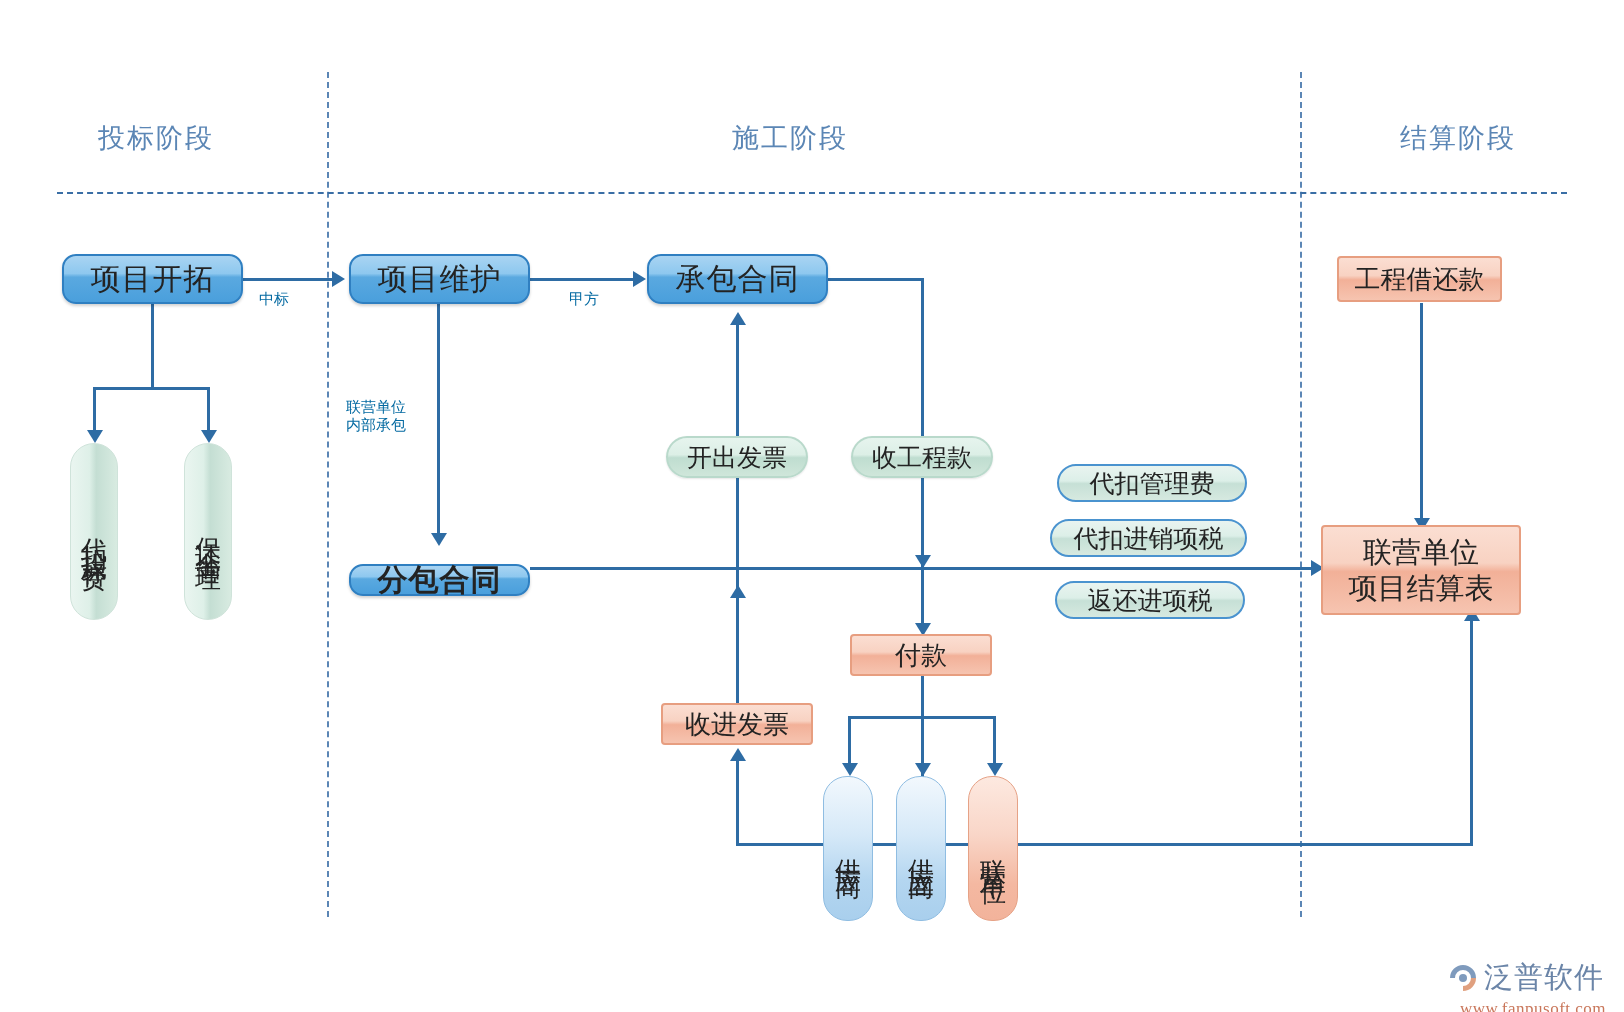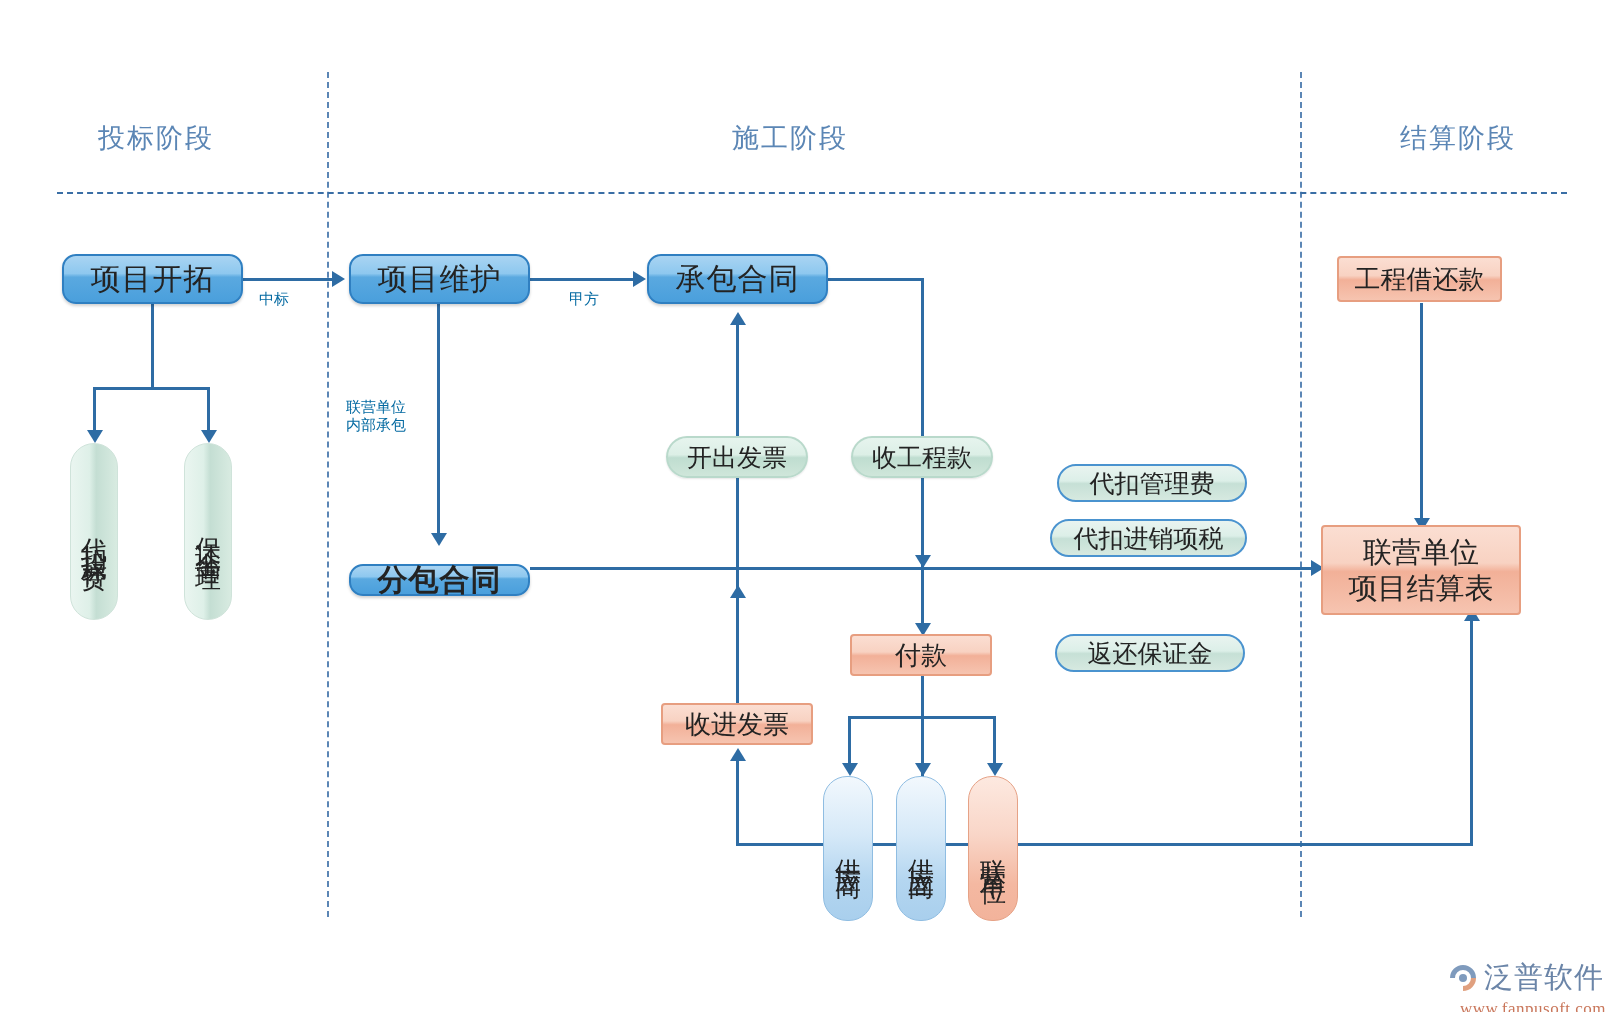--- a/index.html
+++ b/index.html
@@ -215,21 +215,21 @@
 
   <div class="node n-salmon" style="left:1337px;top:256px;width:165px;height:46px;">工程借还款</div>
 
   <div class="node n-salmon n-salmon-lg" style="left:1321px;top:525px;width:200px;height:90px;flex-direction:column;">
     <span>联营单位</span>
     <span>项目结算表</span>
   </div>
 
   <div class="node n-greenblue" style="left:1057px;top:464px;width:190px;height:38px;">代扣管理费</div>
   <div class="node n-greenblue" style="left:1050px;top:519px;width:197px;height:38px;">代扣进销项税</div>
-  <div class="node n-greenblue" style="left:1055px;top:634px;width:190px;height:38px;">返还保证金</div>
+  <div class="node n-greenblue" style="left:1055px;top:581px;width:190px;height:38px;">返还进项税</div>
 
   <div id="logo">
     <div class="lg-row">
       <span class="lg-mark">
         <svg width="32" height="32" viewBox="0 0 32 32">
           <path d="M3 16 A13 13 0 0 1 29 16 L24 16 A8 8 0 0 0 8 16 Z" fill="#7f9bbd"></path>
           <path d="M29 16 A13 13 0 0 1 16 29 L16 24 A8 8 0 0 0 24 16 Z" fill="#e0a07f"></path>
           <circle cx="16" cy="16" r="4" fill="#7f9bbd"></circle>
         </svg>
       </span>

